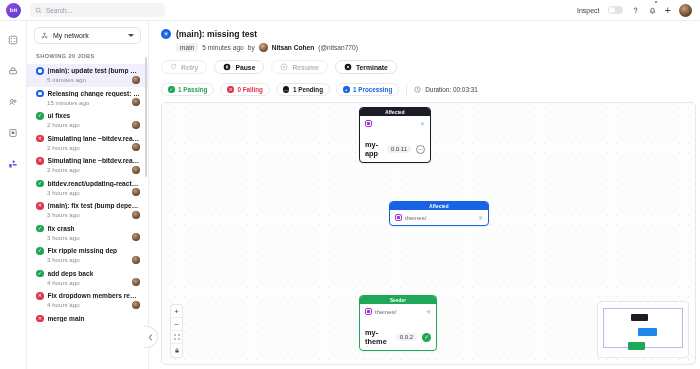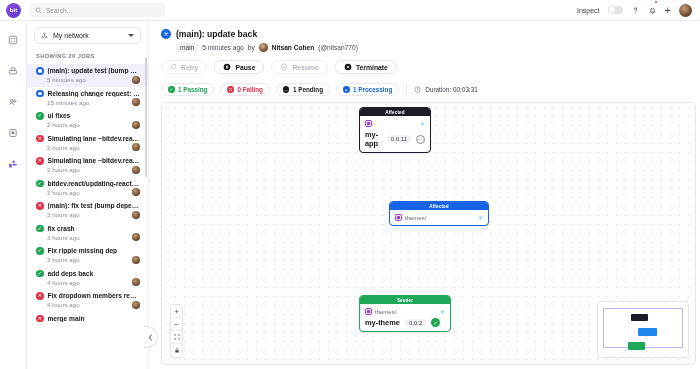--- a/index.html
+++ b/index.html
@@ -170,21 +170,21 @@
   }
 
   .node { position: absolute; border-radius: 4px; background: #fff; overflow: hidden; z-index: 3; box-shadow: 0 1px 2px rgba(0,0,0,.07); }
   .node-head { height: 8px; display: flex; align-items: center; justify-content: center; }
   .node-head-label { font-size: 4.6px; font-weight: bold; color: #fff; letter-spacing: .15px; }
   .node-body { padding: 4px 5px 4px 5px; position: relative; }
   .node-scope { display: flex; align-items: center; gap: 3px; }
   .scope-sq { width: 7px; height: 7px; border-radius: 2px; border: 1.2px solid #a636d6; display: flex; align-items: center; justify-content: center; }
   .scope-sq i { width: 3px; height: 3px; border-radius: .5px; background: #a636d6; display: block; }
   .scope-txt { font-size: 6px; color: #6a6a76; }
-  .node-name-row { display: flex; align-items: center; gap: 5px; margin-top: 3px; }
+  .node-name-row { display: flex; align-items: center; gap: 5px; margin-top: 13px; }
   .node-name { font-size: 7.4px; font-weight: bold; color: #16161a; }
   .ver {
     font-size: 6px; color: #3c3c46; background: #f2f2f5;
     border-radius: 6px; padding: 1px 4px;
   }
   .node-status { width: 9px; height: 9px; border-radius: 50%; display: flex; align-items: center; justify-content: center; flex: 0 0 auto; }
   .node-status.pending { border: 1.4px solid #8b8b96; background: #fff; }
   .node-status.pending::after { content: "—"; font-size: 5px; color: #8b8b96; }
   .node-status.proc { background: #1763e5; }
   .node-status.proc::after { content: "✳"; font-size: 6px; color: #fff; line-height: 0; }
@@ -432,21 +432,21 @@
           <path d="M5.6 1.4 2 6l3.6 4.6" fill="none" stroke="#4a4a55" stroke-width="1.6" stroke-linecap="round"></path>
         </svg>
       </div>
     </div>
 
     <div class="main">
 
       <div class="job-header">
         <div class="jh-title-row">
           <span class="node-status proc" style="width:10px;height:10px;"></span>
-          <span class="jh-title">(main): update back</span>
+          <span class="jh-title">(main): missing test</span>
         </div>
         <div class="jh-meta-row">
           <span class="branch-chip">main</span>
           <span class="jh-meta">5 minutes ago</span>
           <span class="jh-meta">by</span>
           <span class="av-sm"></span>
           <span class="jh-user">Nitsan Cohen</span>
           <span class="jh-handle">(@nitsan770)</span>
         </div>
       </div>
@@ -543,21 +543,21 @@
               <div class="node-body">
                 <span class="spark">✳</span>
                 <div class="node-scope">
                   <span class="scope-sq">
                     <i></i>
                   </span>
                   <span class="scope-txt">themes/</span>
                 </div>
               </div>
             </div>
-            <div class="node node-seeder" style="left: 197px; top: 192px; width: 92px;">
+            <div class="node node-seeder" style="left: 197px; top: 192px; width: 78px;">
               <div class="node-head">
                 <span class="node-head-label">Seeder</span>
               </div>
               <div class="node-body">
                 <span class="spark">✳</span>
                 <div class="node-scope">
                   <span class="scope-sq">
                     <i></i>
                   </span>
                   <span class="scope-txt">themes/</span>

